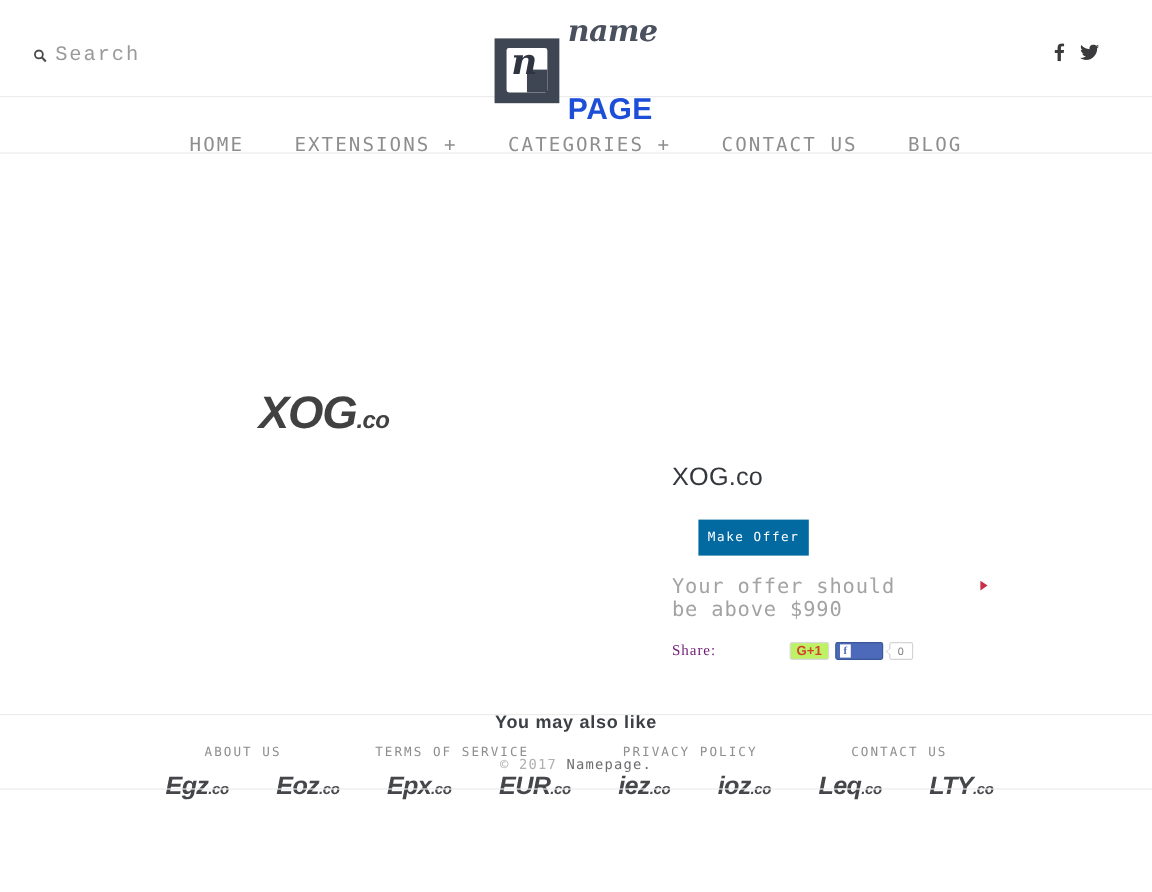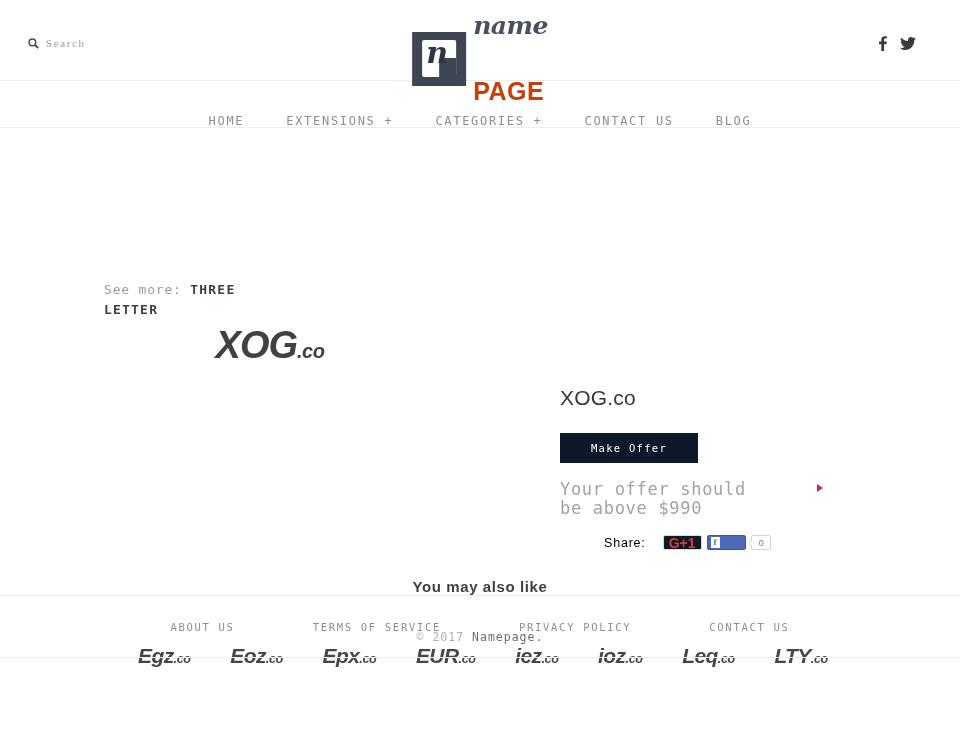--- a/index.html
+++ b/index.html
@@ -20,24 +20,24 @@
   }
   .search-box {
     position: absolute;
     left: 28px; top: 37px;
     display: flex; align-items: center;
     gap: 7px;
     cursor: text;
   }
   .search-icon svg { display: block; }
   .search-label {
-    font-size: 11px;
+    font-size: 17px;
     letter-spacing: 1.6px;
     color: #9a9a9c;
-    font-family: Liberation Serif, serif;
+    font-family: Liberation Mono, monospace;
   }
   .logo {
     position: absolute;
     left: 50%; top: 13px;
     transform: translateX(-50%);
     display: flex; align-items: center;
     gap: 7px;
   }
   .logo-mark {
     width: 54px; height: 54px;
@@ -76,40 +76,40 @@
     font-weight: bold;
     font-size: 25px;
     color: #4a505e;
     letter-spacing: -0.5px;
     margin-bottom: 1px;
   }
   .logo-page {
     font-family: "Liberation Sans", sans-serif;
     font-weight: bold;
     font-size: 25px;
-    color: #c2410c;
+    color: #1d4ed8;
     letter-spacing: 0.5px;
   }
   .social {
     position: absolute;
     right: 44px; top: 36px;
     display: flex; align-items: center;
     gap: 13px;
   }
   .social span { display: block; line-height: 0; }
 
   
   .mainnav {
     height: 47px;
     border-bottom: 1px solid #ececed;
     display: flex; align-items: center; justify-content: center;
     gap: 0;
   }
   .nav-item {
-    font-size: 12px;
+    font-size: 16px;
     letter-spacing: 1.7px;
     color: #8e8e90;
     font-family: "DejaVu Sans Mono", monospace;
     padding: 0 21px;
     cursor: pointer;
     white-space: nowrap;
     margin-top: 33px;
   }
 
   
@@ -158,31 +158,32 @@
   }
   .offer-title {
     font-size: 21px;
     color: #34373c;
     letter-spacing: 0.2px;
     margin: 0 0 23px 0;
     font-weight: normal;
   }
   .make-offer-btn {
     display: inline-block;
-    background: #0f172a;
+    background: #0369a1;
     color: #ffffff;
     border: none;
     padding: 0;
-    width: 138px; height: 30px;
+    width: 92px; height: 30px;
     line-height: 30px;
     text-align: center;
     font-size: 10.5px;
     letter-spacing: 1.3px;
     font-family: "DejaVu Sans Mono", monospace;
     cursor: pointer;
+    margin-left: 22px;
   }
   .offer-note {
     position: relative;
     margin-top: 17px;
     font-size: 17px;
     line-height: 19px;
     color: #a3a3a5;
     letter-spacing: 0.7px;
     font-family: "DejaVu Sans Mono", monospace;
     width: 215px;
@@ -203,37 +204,37 @@
     font-family: "DejaVu Serif", serif;
     cursor: pointer;
   }
   .share-row {
     margin-top: 17px;
     display: flex; align-items: center;
     gap: 17px;
   }
   .share-label {
     font-size: 12.5px;
-    color: #000000;
+    color: #701a75;
     letter-spacing: 0.8px;
-    font-family: Liberation Sans, sans-serif;
-    margin-left: 44px;
+    font-family: Liberation Serif, serif;
   }
   .share-buttons { display: flex; align-items: center; gap: 5px; }
   .gplus-btn {
     height: 15px;
     border: 1px solid #d9d9d9;
     border-radius: 2px;
-    background: #0f172a;
+    background: #bef264;
     display: flex; align-items: center; justify-content: center;
     padding: 0 5px;
-    font-size: 14px; font-weight: bold;
+    font-size: 11px; font-weight: bold;
     color: #d0422f;
     font-family: "Liberation Sans", sans-serif;
     cursor: pointer;
+    margin-left: 44px;
   }
   .fb-like {
     display: flex; align-items: stretch;
     cursor: pointer;
   }
   .fb-btn {
     height: 15px;
     background: #4c69ba;
     border: 1px solid #3b5998;
     border-radius: 2px;
@@ -284,21 +285,21 @@
     left: -3px; top: 4px;
     width: 0; height: 0;
     border-right: 4px solid #ffffff;
     border-top: 3px solid transparent;
     border-bottom: 3px solid transparent;
   }
 
   
   .also-like-title {
     position: absolute;
-    left: 0; right: 0; top: 450px;
+    left: 0; right: 0; top: 466px;
     text-align: center;
     font-size: 15px;
     font-weight: bold;
     color: #3c3f44;
     letter-spacing: 0.6px;
   }
   .related-row {
     position: absolute;
     left: 138px; top: 516px;
     width: 690px;
@@ -393,24 +394,20 @@
 <div class="mainnav">
   <div class="nav-item">HOME</div>
   <div class="nav-item">EXTENSIONS +</div>
   <div class="nav-item">CATEGORIES +</div>
   <div class="nav-item">CONTACT US</div>
   <div class="nav-item">BLOG</div>
 </div>
 
 <div class="content">
 
-  <div class="see-more">
-    <span class="sm-label">See more:</span>
-    <span class="sm-link">THREE LETTER</span>
-  </div>
 
   <div class="domain-art">
     <span class="big">XOG</span><span class="big tld">.co</span>
   </div>
 
   <div class="offer-panel">
     <h1 class="offer-title">XOG.co</h1>
     <button class="make-offer-btn">Make Offer</button>
 
     <div class="offer-note">

